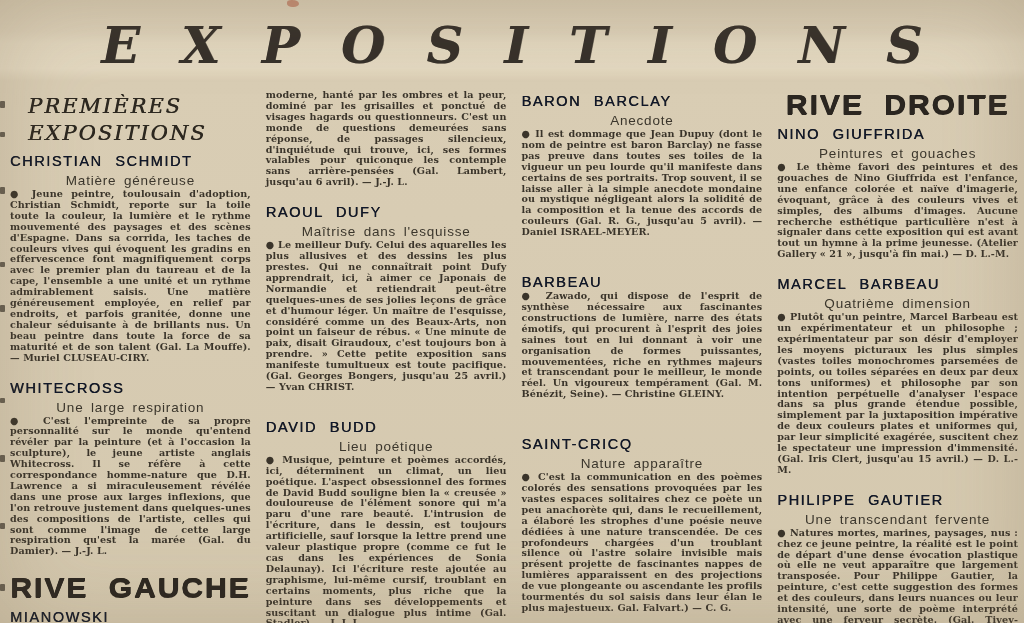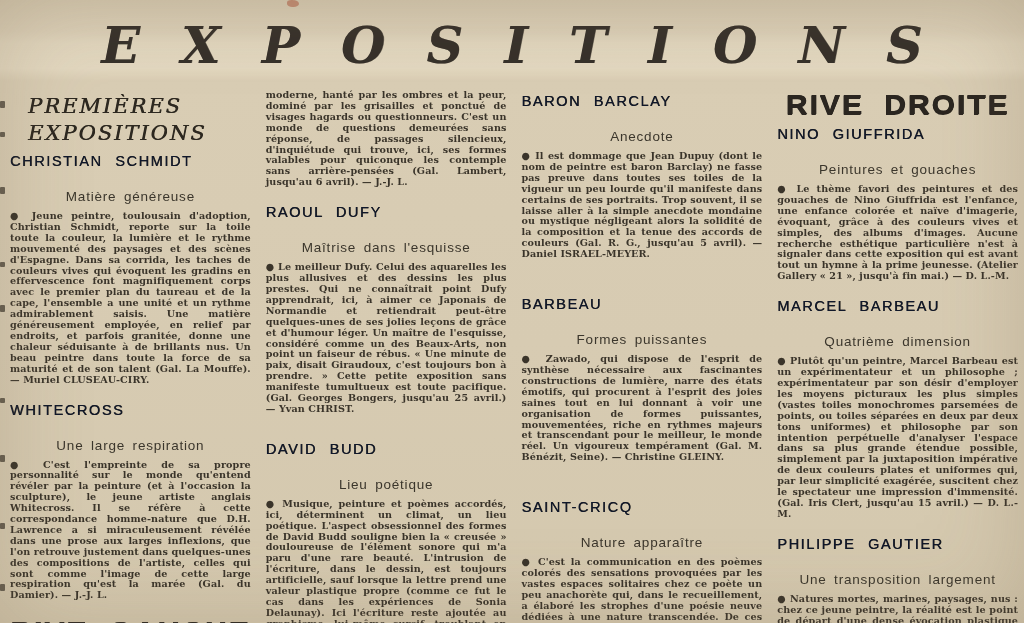--- a/index.html
+++ b/index.html
@@ -60,27 +60,27 @@
     font-weight: 400; font-size: 14.5px; line-height: 17px;
     letter-spacing: 1.6px; word-spacing: 7px;
     text-align: left; color: #0f172a;
     text-shadow: 0.4px 0 0 #2e2922;
   }
   .article-sub {
     font-family: "Liberation Sans", sans-serif;
     font-weight: 400; font-size: 13.5px; line-height: 16px;
     letter-spacing: 0.8px; word-spacing: 3px;
     text-align: center; color: #3b362c;
-    margin-top: 19px;
+    margin-top: 3px;
   }
   .article-body {
     font-family: "DejaVu Serif", serif;
     font-weight: 700; font-size: 9.6px; line-height: 10.9px;
     text-align: justify; text-justify: inter-word;
-    color: #3a342a; margin-top: 6px;
+    color: #3a342a; margin-top: 0;
     letter-spacing: 0.1px;
   }
 
   
   .mt-xs { margin-top: 6px; }
   .mt-m  { margin-top: 16px; }
   .mt-l  { margin-top: 26px; }
   .mt-xl { margin-top: 36px; }
   .col1-kicker { margin-top: 7px; }
   .col2-cont   { margin-top: 4px; }
@@ -150,21 +150,20 @@
 
   <div class="col">
     <div class="col3-first">
       <div class="article-title">BARON BARCLAY</div>
       <div class="article-sub">Anecdote</div>
       <div class="article-body">● Il est dommage que Jean Dupuy (dont le nom de peintre est baron Barclay) ne fasse pas preuve dans toutes ses toiles de la vigueur un peu lourde qu'il manifeste dans certains de ses portraits. Trop souvent, il se laisse aller à la simple anecdote mondaine ou mystique négligeant alors la solidité de la composition et la tenue des accords de couleurs (Gal. R. G., jusqu'au 5 avril). — Daniel ISRAEL-MEYER.</div>
     </div>
 
     <div class="mt-xl">
       <div class="article-title">BARBEAU</div>
-      <div class="article-sub">Formes puissantes</div>
       <div class="article-body">● Zawado, qui dispose de l'esprit de synthèse nécessaire aux fascinantes constructions de lumière, narre des états émotifs, qui procurent à l'esprit des joies saines tout en lui donnant à voir une organisation de formes puissantes, mouvementées, riche en rythmes majeurs et transcendant pour le meilleur, le monde réel. Un vigoureux tempérament (Gal. M. Bénézit, Seine). — Christine GLEINY.</div>
     </div>
 
     <div class="mt-xl">
       <div class="article-title">SAINT-CRICQ</div>
       <div class="article-sub">Nature apparaître</div>
       <div class="article-body">● C'est la communication en des poèmes colorés des sensations provoquées par les vastes espaces solitaires chez ce poète un peu anachorète qui, dans le recueillement, a élaboré les strophes d'une poésie neuve dédiées à une nature transcendée. De ces profondeurs chargées d'un troublant silence où l'astre solaire invisible mais présent projette de fascinantes nappes de lumières apparaissent en des projections de vue plongeante ou ascendante les profils tourmentés du sol saisis dans leur élan le plus majestueux. Gal. Falvart.) — C. G.</div>
     </div>
   </div>
 
@@ -178,21 +177,21 @@
     </div>
 
     <div class="mt-m">
       <div class="article-title">MARCEL BARBEAU</div>
       <div class="article-sub">Quatrième dimension</div>
       <div class="article-body">● Plutôt qu'un peintre, Marcel Barbeau est un expérimentateur et un philosophe ; expérimentateur par son désir d'employer les moyens picturaux les plus simples (vastes toiles monochromes parsemées de points, ou toiles séparées en deux par deux tons uniformes) et philosophe par son intention perpétuelle d'analyser l'espace dans sa plus grande étendue possible, simplement par la juxtaposition impérative de deux couleurs plates et uniformes qui, par leur simplicité exagérée, suscitent chez le spectateur une impression d'immensité. (Gal. Iris Clert, jusqu'au 15 avril.) — D. L.-M.</div>
     </div>
 
     <div class="mt-m">
       <div class="article-title">PHILIPPE GAUTIER</div>
-      <div class="article-sub">Une transposition largement</div>
+      <div class="article-sub">Une transcendant fervente</div>
       <div class="article-body">● Natures mortes, marines, paysages, nus : chez ce jeune peintre, la réalité est le point de départ d'une dense évocation plastique où elle ne veut apparaître que largement transposée. Pour Philippe Gautier, la peinture, c'est cette suggestion des formes et des couleurs, dans leurs nuances ou leur intensité, une sorte de poème interprété avec une ferveur secrète. (Gal. Tivey-Faucon, du 26 mars au 14 avril.) — Michèle SEURIERE.</div>
     </div>
   </div>
 
 </div>
 
 <div class="edge-mark" style="top:101px"></div>
 <div class="edge-mark" style="top:132px; height:5px"></div>
 <div class="edge-mark" style="top:187px"></div>
 <div class="edge-mark" style="top:262px; height:5px"></div>

